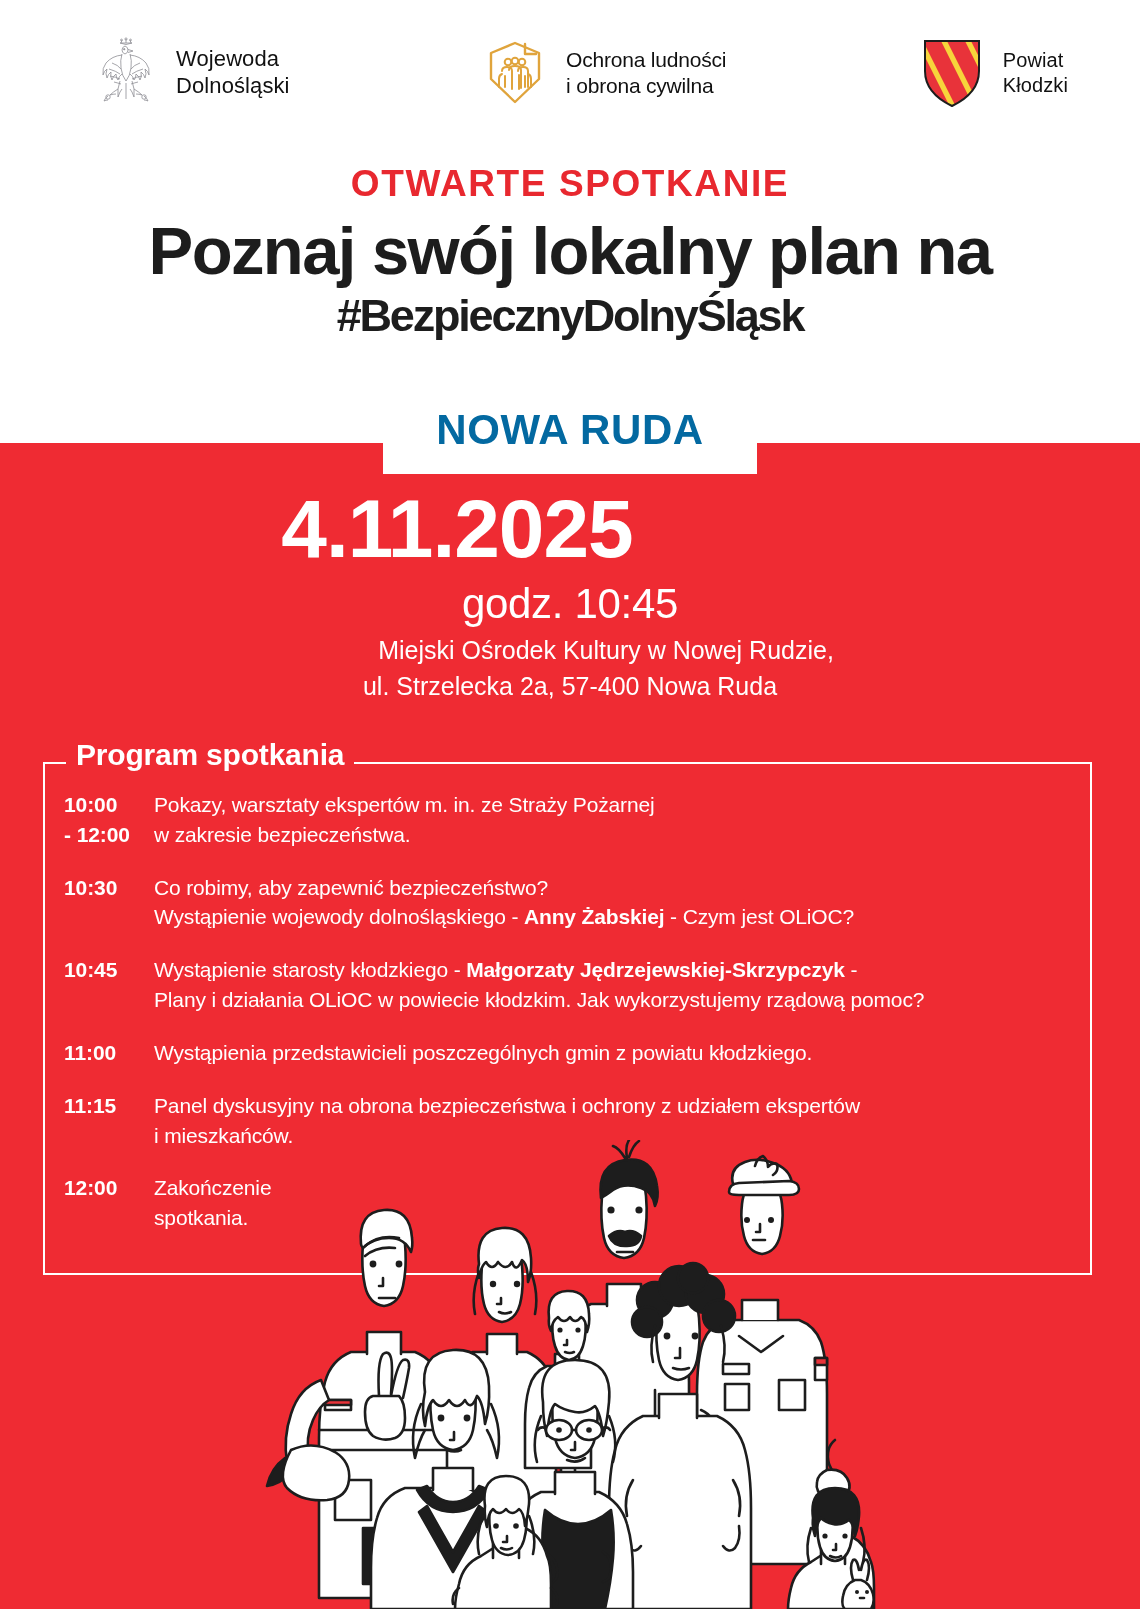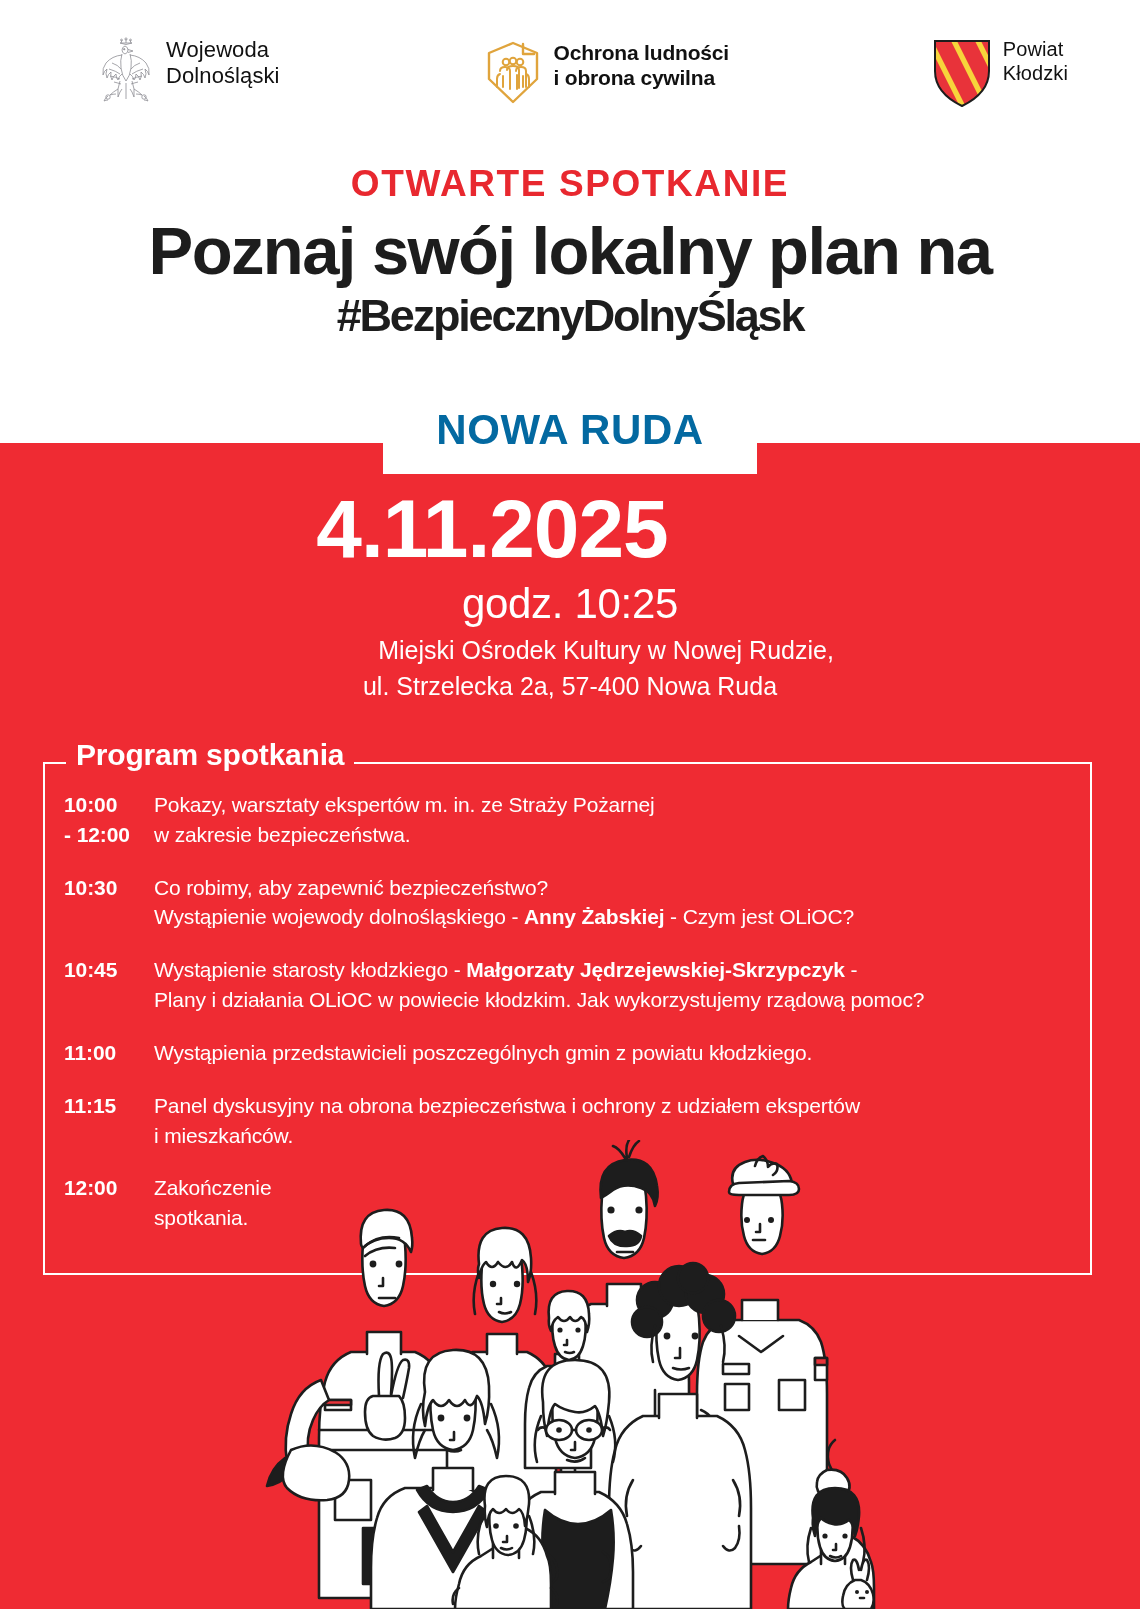--- a/index.html
+++ b/index.html
@@ -11,25 +11,25 @@
     position:relative;
   }
   .poster{position:relative;width:1140px;height:1609px;overflow:hidden;background:#fff;}
 
   
   .logo-strip{
     position:absolute;left:0;top:0;width:1140px;height:145px;
     display:flex;align-items:center;justify-content:space-between;
     padding:0 72px 0 96px;box-sizing:border-box;
   }
-  .logo{display:flex;align-items:flex-start;gap:10px;}
+  .logo{display:flex;align-items:center;gap:20px;}
   .logo-text{line-height:1.22;color:#111;}
   .logo-text .l1,.logo-text .l2{display:block;white-space:nowrap;}
   .logo-wojewoda .logo-text{font-size:22px;font-weight:400;letter-spacing:.1px;}
-  .logo-olioc .logo-text{font-size:21px;font-weight:bold;letter-spacing:-.2px;}
+  .logo-olioc .logo-text{font-size:21px;font-weight:normal;letter-spacing:-.2px;}
   .logo-powiat .logo-text{font-size:20px;font-weight:400;letter-spacing:.1px;}
   .eagle-wrap{width:60px;height:72px;}
   .olioc-wrap{width:62px;height:66px;}
   .herb-wrap{width:62px;height:72px;}
 
   
   .kicker{
     position:absolute;left:0;top:163px;width:1140px;text-align:center;
     color:#E8282F;font-size:37px;font-weight:bold;letter-spacing:1.6px;
   }
@@ -54,21 +54,21 @@
     position:absolute;left:383px;top:400px;width:374px;height:74px;
     background:#ffffff;
   }
   .city{
     position:absolute;left:383px;top:406px;width:374px;text-align:center;
     color:#0369a1;font-size:42px;font-weight:bold;letter-spacing:.6px;
   }
 
   .date{
     position:absolute;left:0;top:482px;width:914px;text-align:center;
-    color:#ffffff;font-size:82px;font-weight:bold;letter-spacing:-1px;margin-left:35px;
+    color:#ffffff;font-size:82px;font-weight:bold;letter-spacing:-1px;
   }
   .time{
     position:absolute;left:0;top:580px;width:1140px;text-align:center;
     color:#ffffff;font-size:42px;font-weight:400;letter-spacing:-.3px;
   }
   .venue{
     position:absolute;left:0;top:636px;width:1140px;text-align:center;
     color:#ffffff;font-size:25px;font-weight:400;padding-left:36px;
   }
   .address{
@@ -209,21 +209,21 @@
 
   <div class="kicker">OTWARTE SPOTKANIE</div>
   <div class="head1">Poznaj swój lokalny plan na</div>
   <div class="head2">#BezpiecznyDolnyŚląsk</div>
 
   <div class="redband"></div>
   <div class="notch"></div>
   <div class="city">NOWA RUDA</div>
 
   <div class="date">4.11.2025</div>
-  <div class="time">godz. 10:25</div>
+  <div class="time">godz. 10:45</div>
   <div class="venue">Miejski Ośrodek Kultury w Nowej Rudzie,</div>
   <div class="address">ul. Strzelecka 2a, 57-400 Nowa Ruda</div>
 
   <div class="prog-box"></div>
   <div class="prog-title">Program spotkania</div>
 
   <div class="prog-list" id="prog-list">
       <div class="prog-item">
         <div class="prog-time"><span class="t1">10:00</span><span class="t2">- 12:00</span></div>
         <div class="prog-desc">

